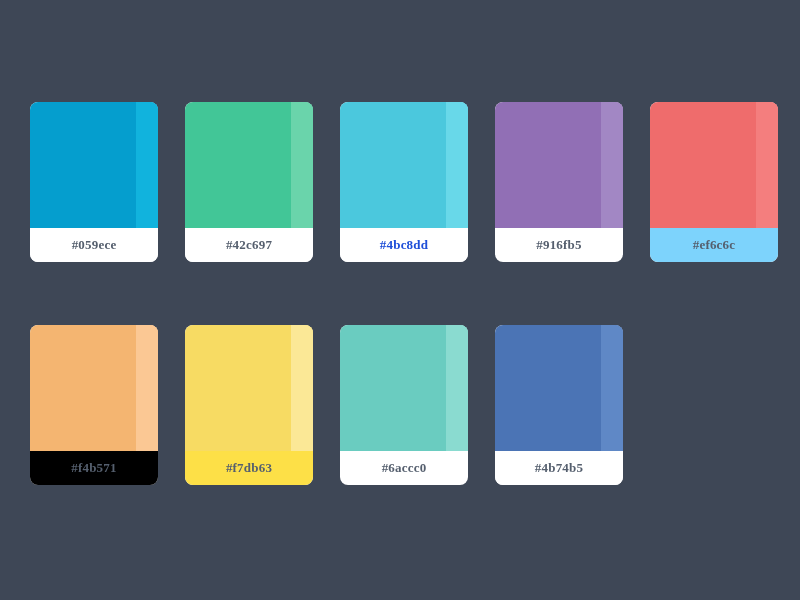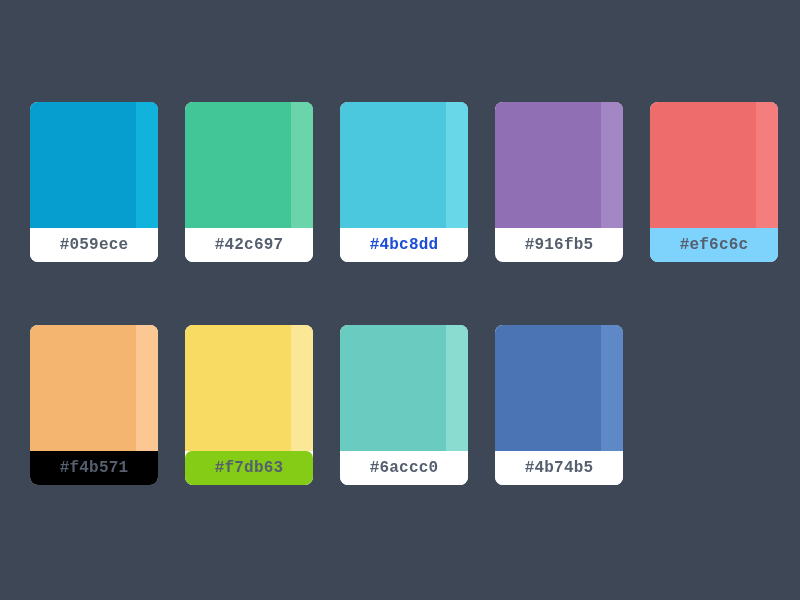--- a/index.html
+++ b/index.html
@@ -60,22 +60,22 @@
 
   .swatch-label {
     flex: 1 1 auto;
     background: #ffffff;
     display: flex;
     align-items: center;
     justify-content: center;
   }
 
   .swatch-label-text {
-    font-family: Liberation Mono, monospace;
-    font-size: 16px;
+    font-family: Liberation Serif, serif;
+    font-size: 13px;
     font-weight: bold;
     letter-spacing: 0.2px;
     color: #555f6e;
     white-space: nowrap;
   }
 </style>
 </head>
 <body style="background: rgb(62, 71, 86);">
 
 <div id="palette-grid">
@@ -131,30 +131,30 @@
       </div>
       <div class="swatch-label" style="background: #000000;">
         <span class="swatch-label-text" style="color: rgb(85, 95, 110);">#f4b571</span>
       </div>
     </div>
     <div class="swatch-card">
       <div class="swatch-color">
         <div class="swatch-color-base" style="background: rgb(247, 219, 99);"></div>
         <div class="swatch-color-accent" style="background: rgb(251, 232, 150);"></div>
       </div>
-      <div class="swatch-label" style="background: #84cc16; border-radius: 7px;">
+      <div class="swatch-label" style="background: #fde047;">
         <span class="swatch-label-text" style="color: rgb(85, 95, 110);">#f7db63</span>
       </div>
     </div>
     <div class="swatch-card">
       <div class="swatch-color">
         <div class="swatch-color-base" style="background: rgb(106, 204, 192);"></div>
         <div class="swatch-color-accent" style="background: rgb(138, 219, 208);"></div>
       </div>
-      <div class="swatch-label" style="background: rgb(255, 255, 255);">
+      <div class="swatch-label" style="background: rgb(255, 255, 255); border-radius: 17px;">
         <span class="swatch-label-text" style="color: rgb(85, 95, 110);">#6accc0</span>
       </div>
     </div>
     <div class="swatch-card">
       <div class="swatch-color">
         <div class="swatch-color-base" style="background: rgb(75, 116, 181);"></div>
         <div class="swatch-color-accent" style="background: rgb(95, 136, 198);"></div>
       </div>
       <div class="swatch-label" style="background: rgb(255, 255, 255);">
         <span class="swatch-label-text" style="color: rgb(85, 95, 110);">#4b74b5</span>

